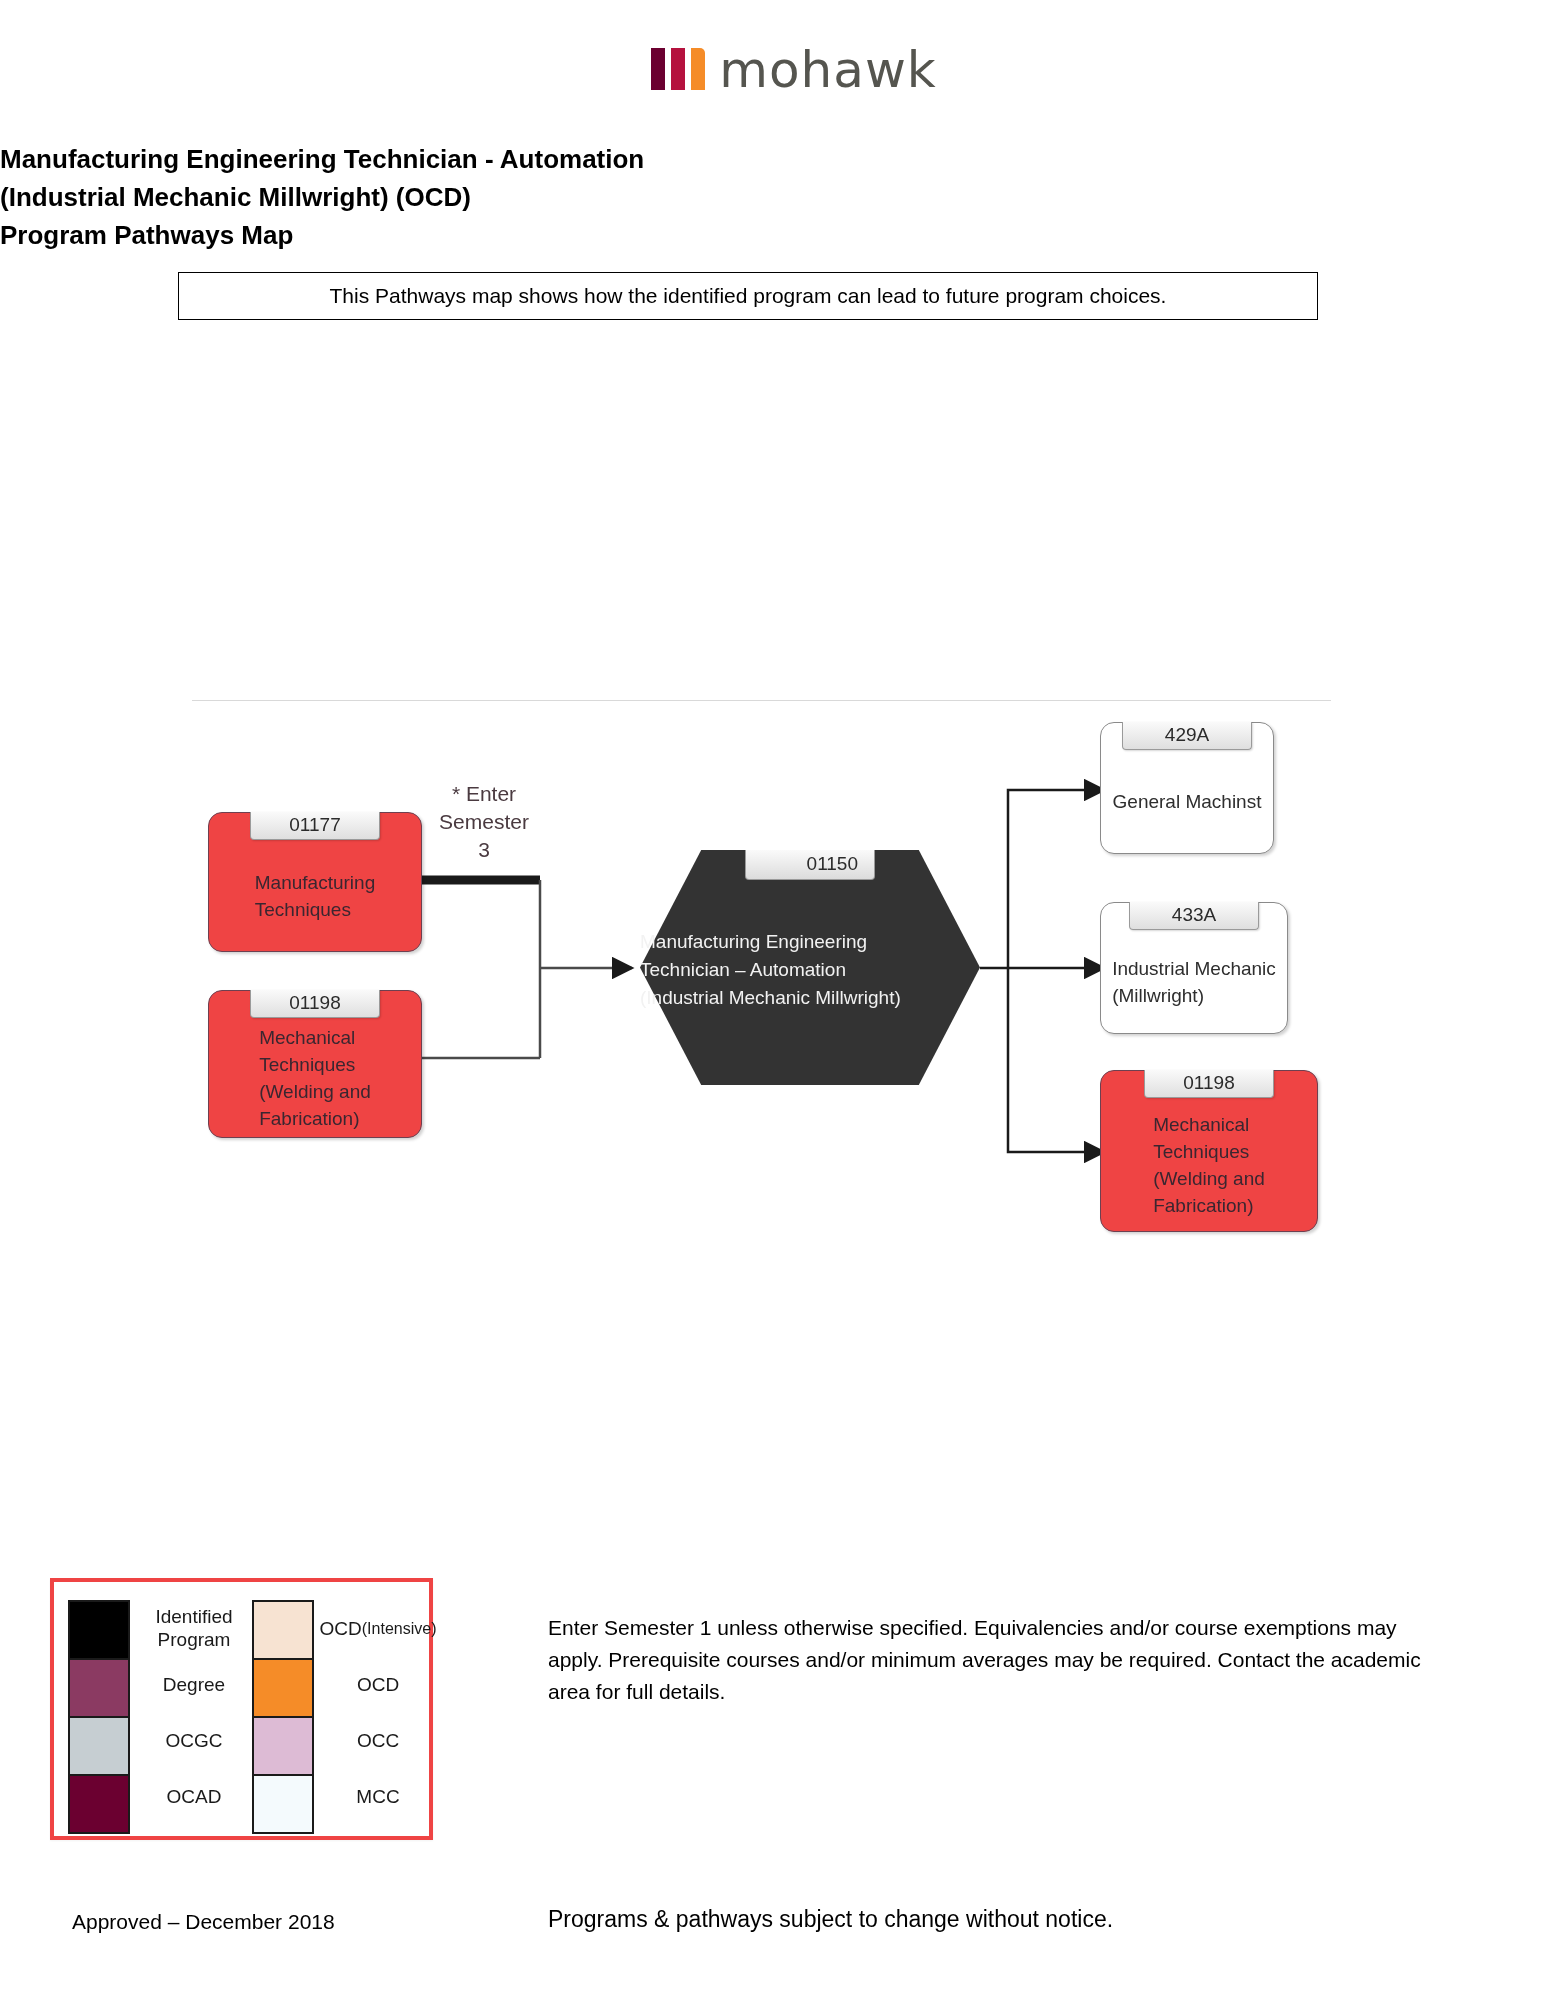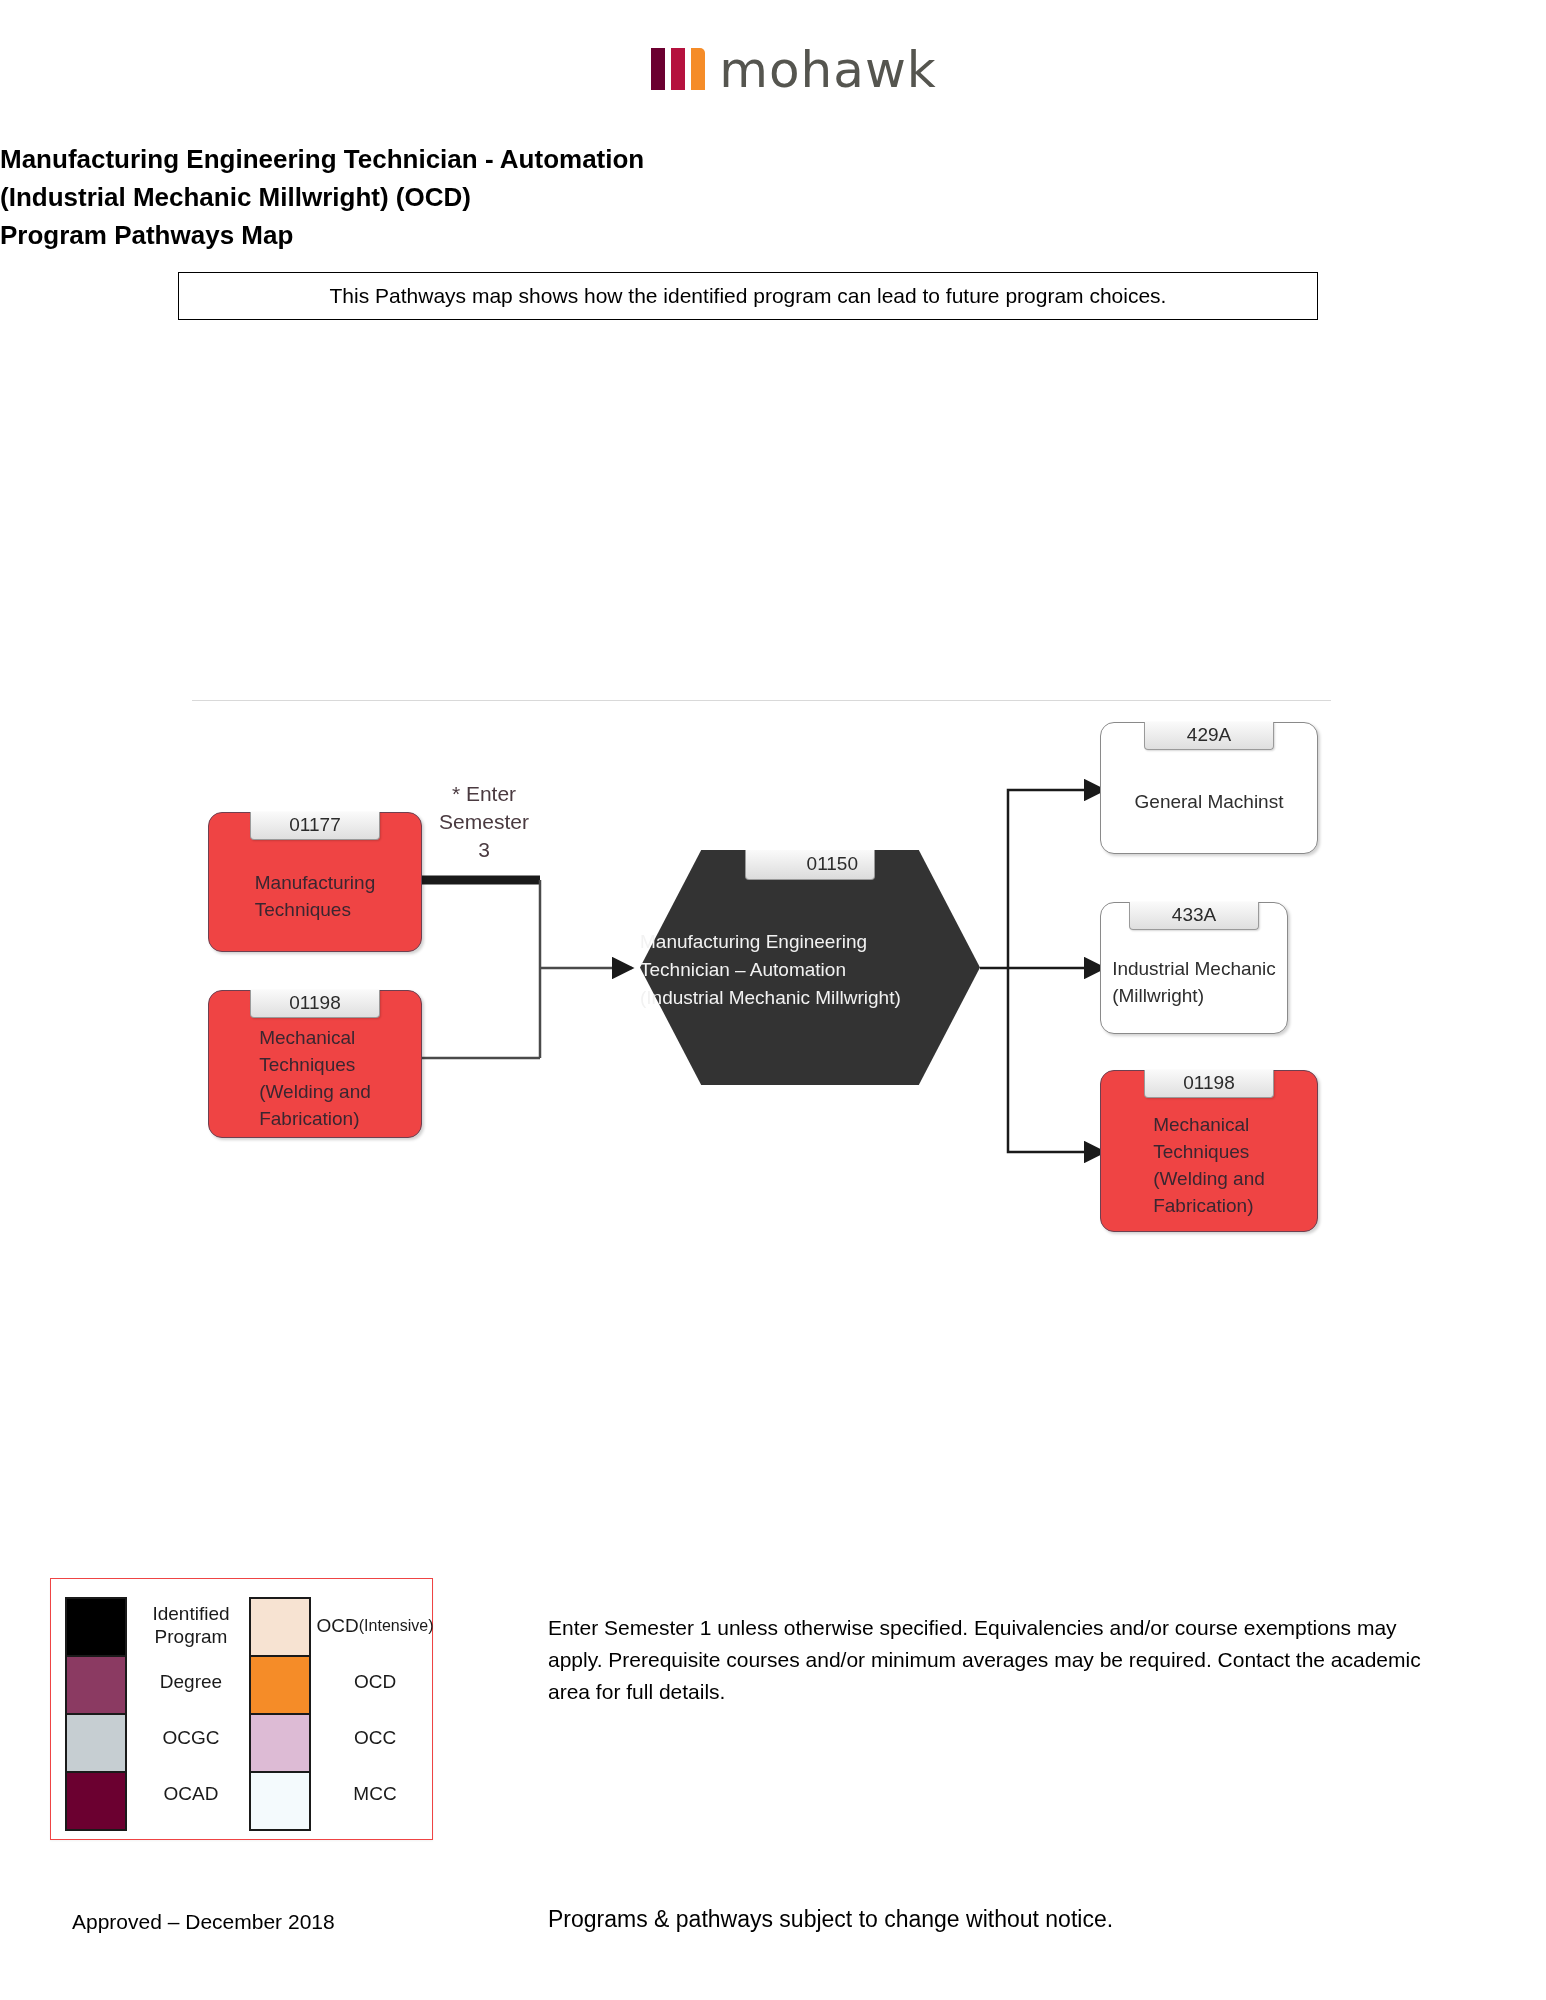--- a/index.html
+++ b/index.html
@@ -199,21 +199,21 @@
   
   .wires { position: absolute; left: 0; top: 0; width: 1546px; height: 2000px; }
 
   
   .legend {
     position: absolute;
     left: 50px;
     top: 1578px;
     width: 383px;
     height: 262px;
-    border: 1px solid #ef4444;
+    border: 4px solid #ef4444;
     box-sizing: border-box;
     box-shadow: 0 1px 2px rgba(0,0,0,0.05);
     background: #fff;
   }
   .legend-col {
     position: absolute;
     top: 18px;
   }
   .legend-col.left { left: 14px; }
   .legend-col.right { left: 198px; }
@@ -334,21 +334,21 @@
 3</div>
 
   <div class="hexnode">
     <div class="hexshape"></div>
     <div class="hex-code">01150</div>
     <div class="hex-label">Manufacturing Engineering
 Technician – Automation
 (Industrial Mechanic Millwright)</div>
   </div>
 
-  <div class="node" style="left:1100px; top:722px; width:218px; height:132px;">
+  <div class="node" style="left:1100px; top:722px; width:174px; height:132px;">
     <div class="node-code">429A</div>
     <div class="node-label">General Machinst</div>
   </div>
 
   <div class="node" style="left:1100px; top:902px; width:188px; height:132px;">
     <div class="node-code">433A</div>
     <div class="node-label">Industrial Mechanic
 (Millwright)</div>
   </div>
 

